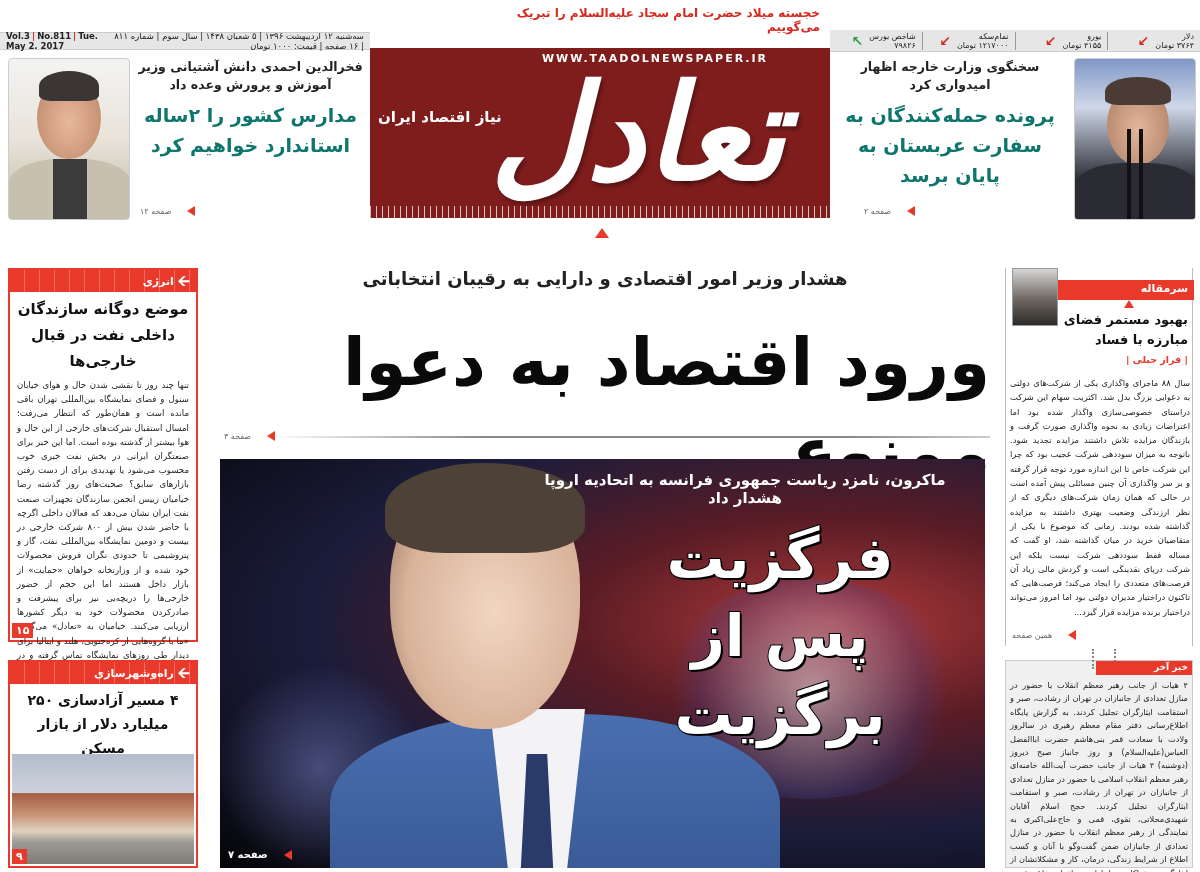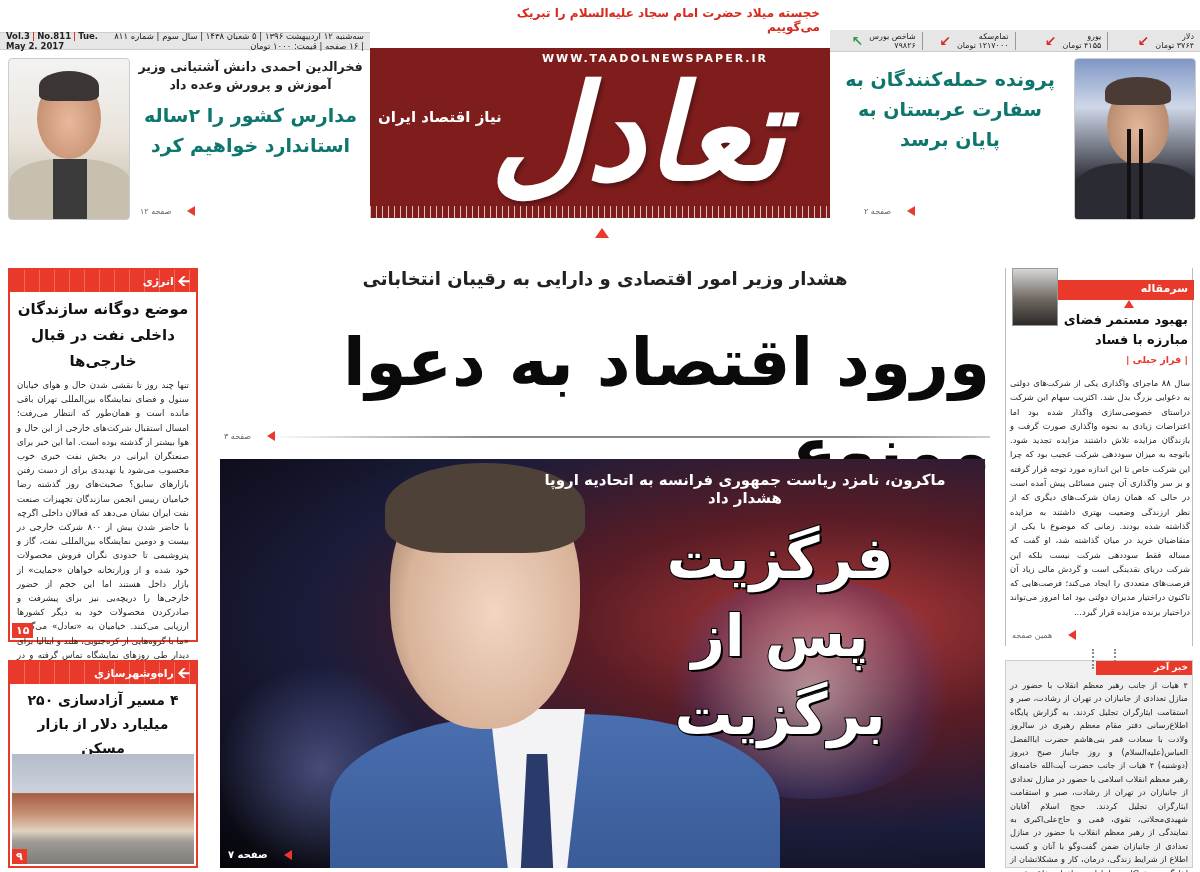--- a/index.html
+++ b/index.html
@@ -151,20 +151,21 @@
     <div class="headline-md">مدارس کشور را ۲ساله استاندارد خواهیم کرد</div>
   </div>
   <div class="pageref" style="left:132px;top:148px;">
     <span class="tri" style="transform:scaleX(-1);"></span>
     <span>صفحه ۱۲</span>
   </div>
 </div>
 
 <div class="abs teaser teaser-right">
   <div class="teaser-text">
+    <div class="kicker">سخنگوی وزارت خارجه اظهار امیدواری کرد</div>
     <div class="headline-md">پرونده حمله‌کنندگان به سفارت عربستان به پایان برسد</div>
   </div>
   <div class="photo">
     <div class="face" style="left:32px;top:26px;width:62px;height:80px;background:radial-gradient(ellipse at 50% 55%,#e3b79b,#a97a5f);"></div>
     <div class="face" style="left:30px;top:18px;width:66px;height:28px;background:#4a3b34;border-radius:50% 50% 20% 20%;"></div>
     <div style="position:absolute;left:0;top:104px;width:122px;height:58px;background:#2b2c33;border-radius:40% 40% 0 0;"></div>
     <div style="position:absolute;left:52px;top:70px;width:4px;height:90px;background:#111;"></div>
     <div style="position:absolute;left:64px;top:70px;width:4px;height:90px;background:#111;"></div>
   </div>
   <div class="pageref" style="left:28px;top:148px;">

